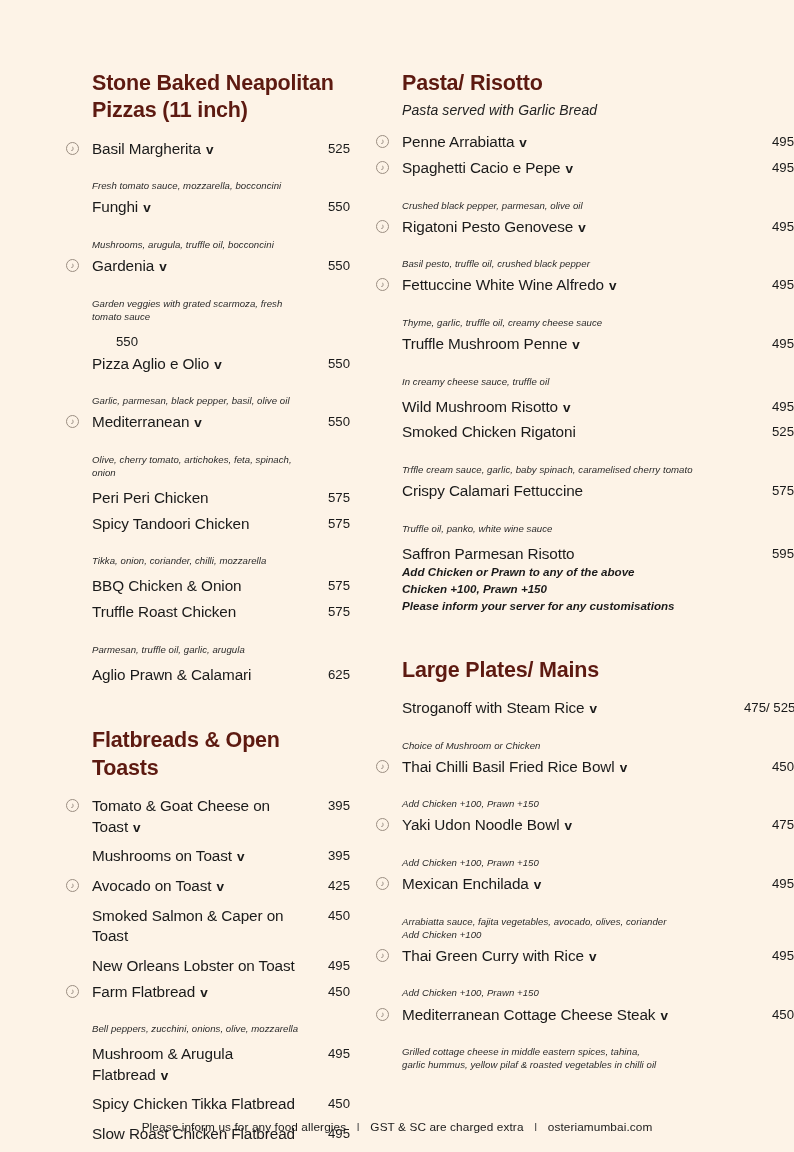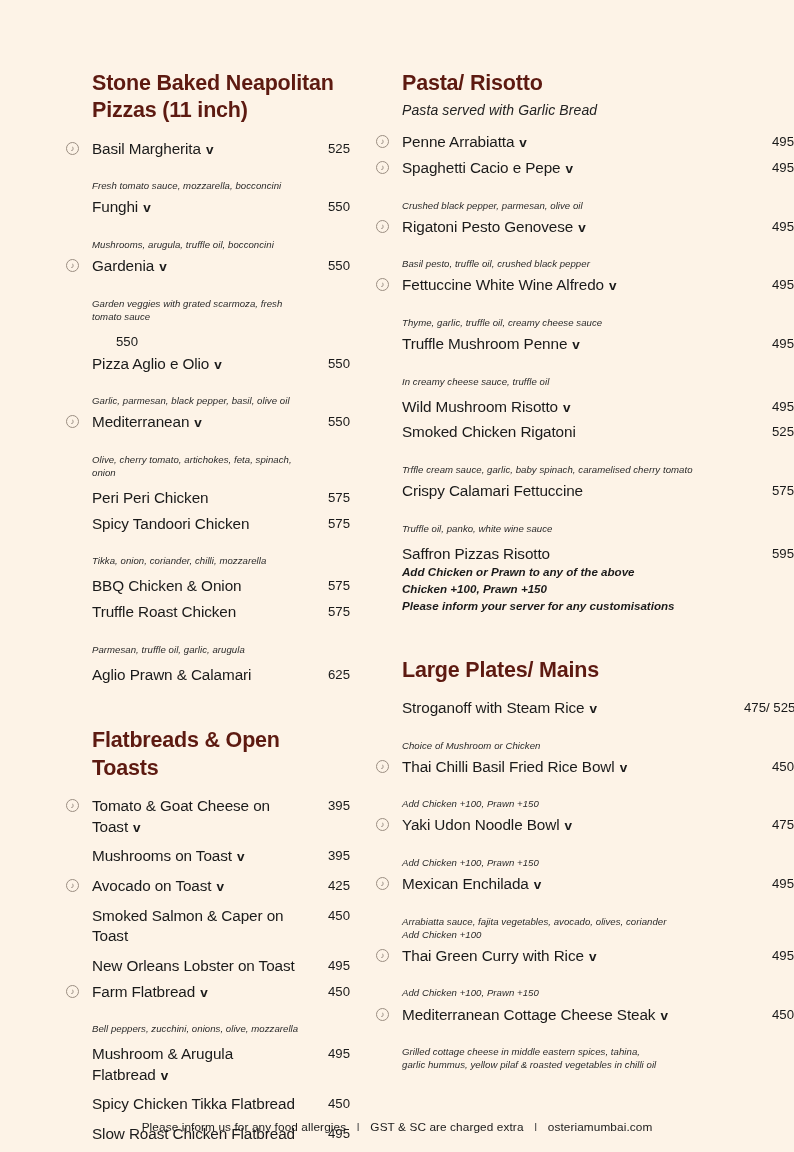--- a/index.html
+++ b/index.html
@@ -342,21 +342,21 @@
           </div>
           <div class="item">
             <div class="item-main">
               <div class="item-name">Crispy Calamari Fettuccine</div>
               <div class="item-desc">Truffle oil, panko, white wine sauce</div>
             </div>
             <div class="item-price">575</div>
           </div>
           <div class="item gap-md">
             <div class="item-main">
-              <div class="item-name">Saffron Pizzas Risotto</div>
+              <div class="item-name">Saffron Parmesan Risotto</div>
             </div>
             <div class="item-price">595</div>
           </div>
         </div>
         <div class="note">Add Chicken or Prawn to any of the above<br>Chicken +100, Prawn +150<br>Please inform your server for any customisations</div>
         <div class="section-gap"></div>
         <div class="section-title">Large Plates/ Mains</div>
         <div class="items">
           <div class="item">
             <div class="item-main">

